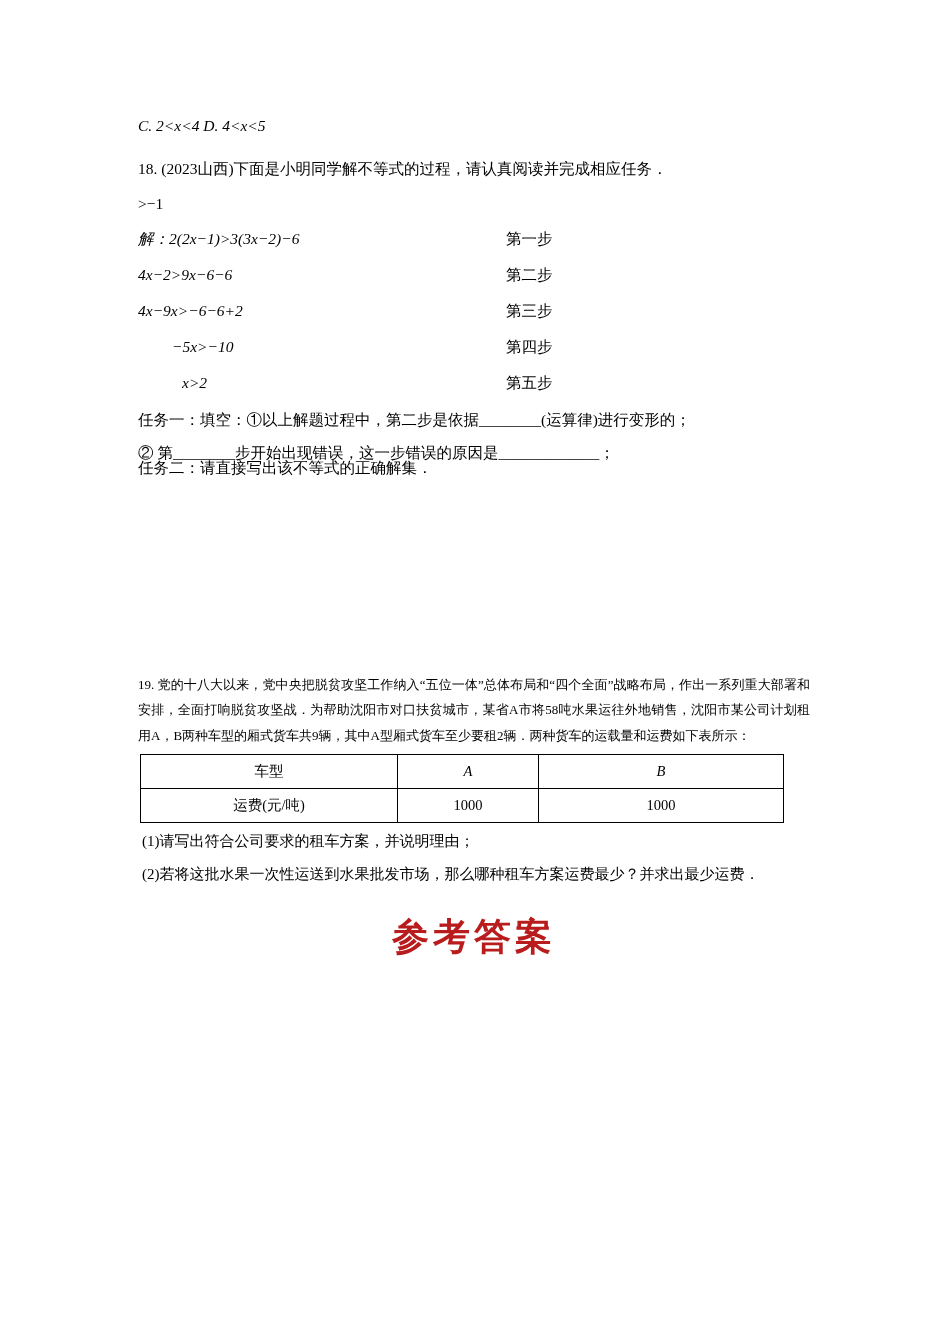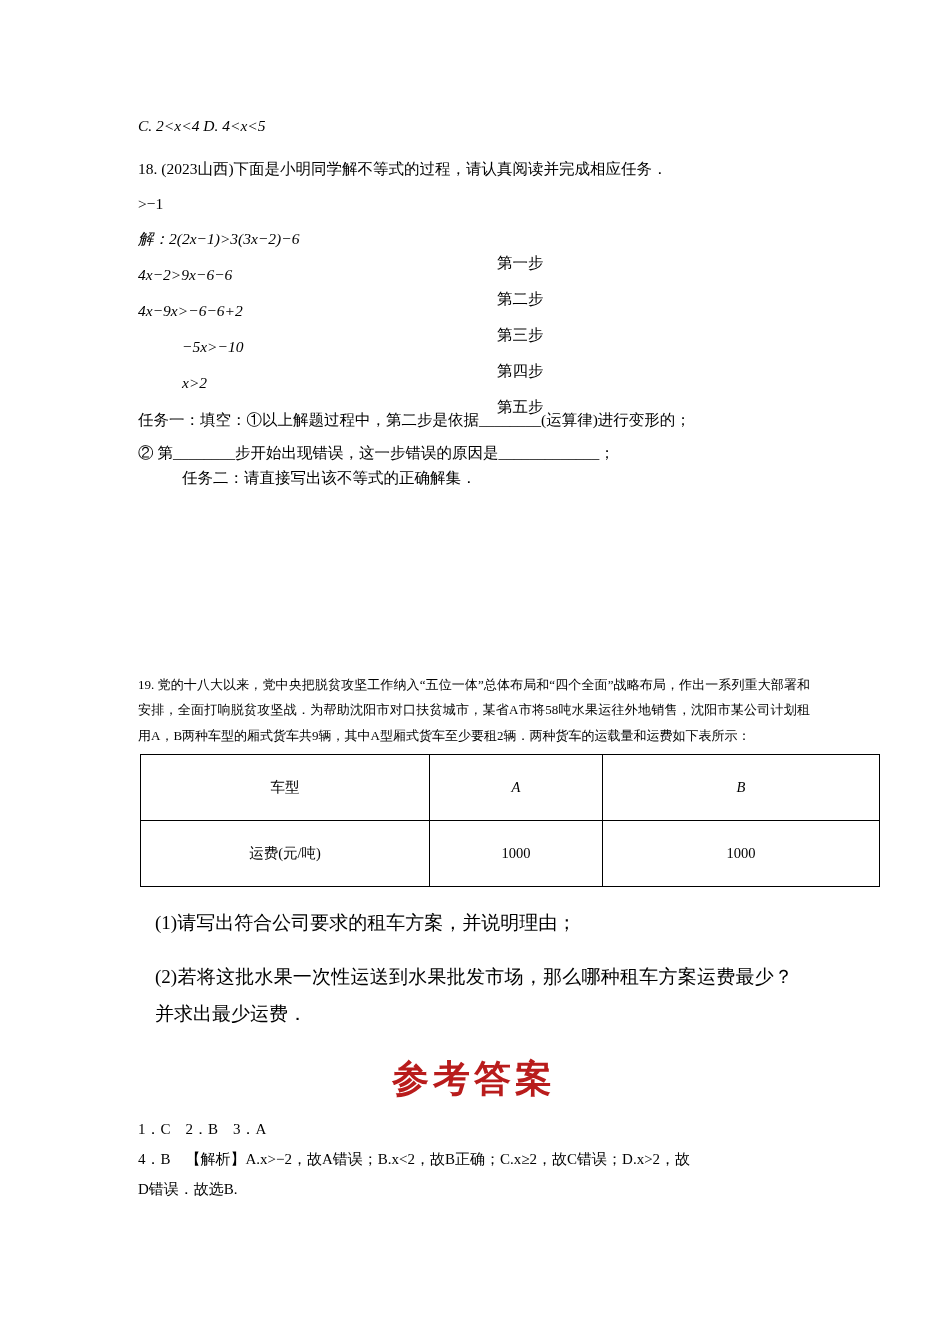--- a/index.html
+++ b/index.html
@@ -40,53 +40,53 @@
   .r1  { position: absolute; top: 118px; left: 0; }
   .r2  { position: absolute; top: 161px; left: 0; }
   .r3  { position: absolute; top: 196px; left: 0; }
   .r4  { position: absolute; top: 231px; left: 0; }
   .r5  { position: absolute; top: 267px; left: 0; }
   .r6  { position: absolute; top: 303px; left: 0; }
   .r7  { position: absolute; top: 339px; left: 0; }
   .r8  { position: absolute; top: 375px; left: 0; }
   .r9  { position: absolute; top: 412px; left: 0; }
   .r10 { position: absolute; top: 445px; left: 0; }
-  .r11 { position: absolute; top: 470px; left: 0; margin-left: 44px; }
+  .r11 { position: absolute; top: 460px; left: 0; }
 
-  .steplabel { position: absolute; left: 359px; margin-top: 24px; }
+  .steplabel { position: absolute; left: 368px; }
 
   .q19 { position: absolute; top: 672px; left: 0; width: 672px; }
   .q19 p {
     font-size: 13px;
     line-height: 1.95;
     margin: 0;
     text-align: justify;
     text-justify: inter-ideograph;
   }
   .tbl {
     border-collapse: collapse;
     width: 640px;
     margin: 6px 0 4px 2px;
     table-layout: fixed;
   }
   .tbl td {
     border: 1px solid #000;
     text-align: center;
     font-size: 14.5px;
     height: 33px;
-    padding: 16px;
+    padding: 0;
   }
   .tbl td.c1 { width: 256px; }
   .tbl td.c2 { width: 140px; }
   .tbl td.c3 { width: 244px; }
 
   .after-table p {
-    font-size: 19px;
+    font-size: 15px;
     line-height: 1.95;
-    margin: 17px;
+    margin: 4px;
     text-align: justify;
   }
 
   .answers-title {
     text-align: center;
     font-family: "DejaVu Sans", sans-serif;
     font-weight: bold;
     font-size: 37px;
     letter-spacing: 4px;
     margin: 22px 0 10px 0;
@@ -118,21 +118,21 @@
     </div>
     <div class="line r5">
       <span class="it" style="">4x−2&gt;9x−6−6</span>
       <span class="steplabel">第二步</span>
     </div>
     <div class="line r6">
       <span class="it" style="">4x−9x&gt;−6−6+2</span>
       <span class="steplabel">第三步</span>
     </div>
     <div class="line r7">
-      <span class="it" style="margin-left:44px">−5x&gt;−10</span>
+      <span class="it" style="margin-left:34px">−5x&gt;−10</span>
       <span class="steplabel">第四步</span>
     </div>
     <div class="line r8">
       <span class="it" style="margin-left:44px">x&gt;2</span>
       <span class="steplabel">第五步</span>
     </div>
 
     <div class="line r9">任务一：填空：①以上解题过程中，第二步是依据________(运算律)进行变形的；</div>
     <div class="line r10">② 第________步开始出现错误，这一步错误的原因是_____________；</div>
     <div class="line r11">任务二：请直接写出该不等式的正确解集．</div>
@@ -155,21 +155,16 @@
       </tbody>
         </table>
 
       <div class="after-table">
         <p>(1)请写出符合公司要求的租车方案，并说明理由；</p>
         <p>(2)若将这批水果一次性运送到水果批发市场，那么哪种租车方案运费最少？并求出最少运费．</p>
       </div>
 
       <div class="answers-title">参考答案</div>
 
-      <div class="ans">
-        <p>1．C　2．B　3．A</p>
-        <p>4．B　【解析】A.x&gt;−2，故A错误；B.x&lt;2，故B正确；C.x≥2，故C错误；D.x&gt;2，故</p>
-        <p>D错误．故选B.</p>
-      </div>
     </div>
 
   </div>
 </div>
 
 </body></html>

